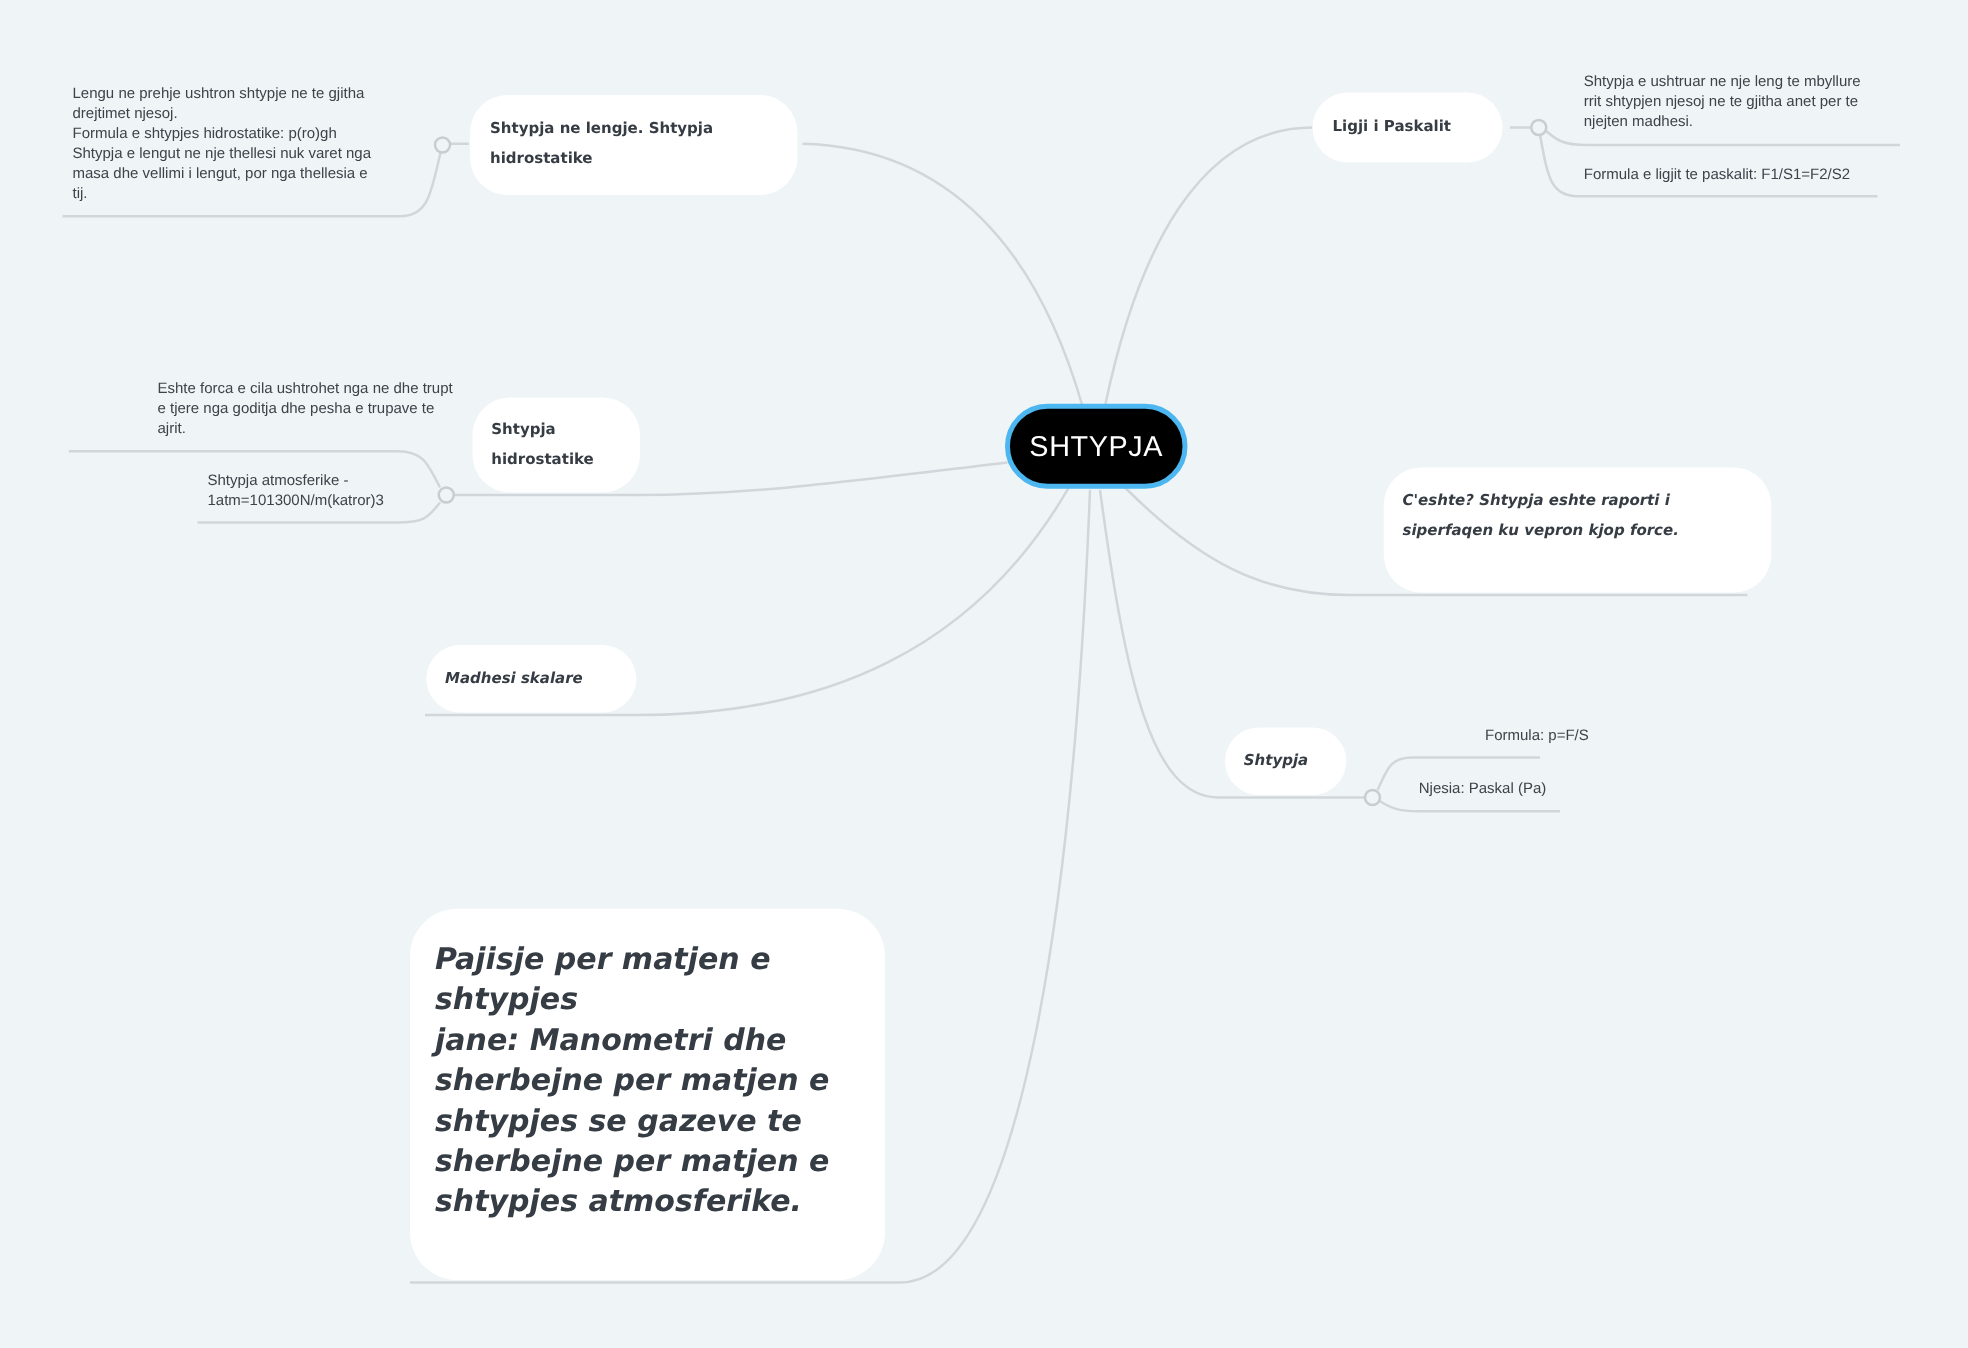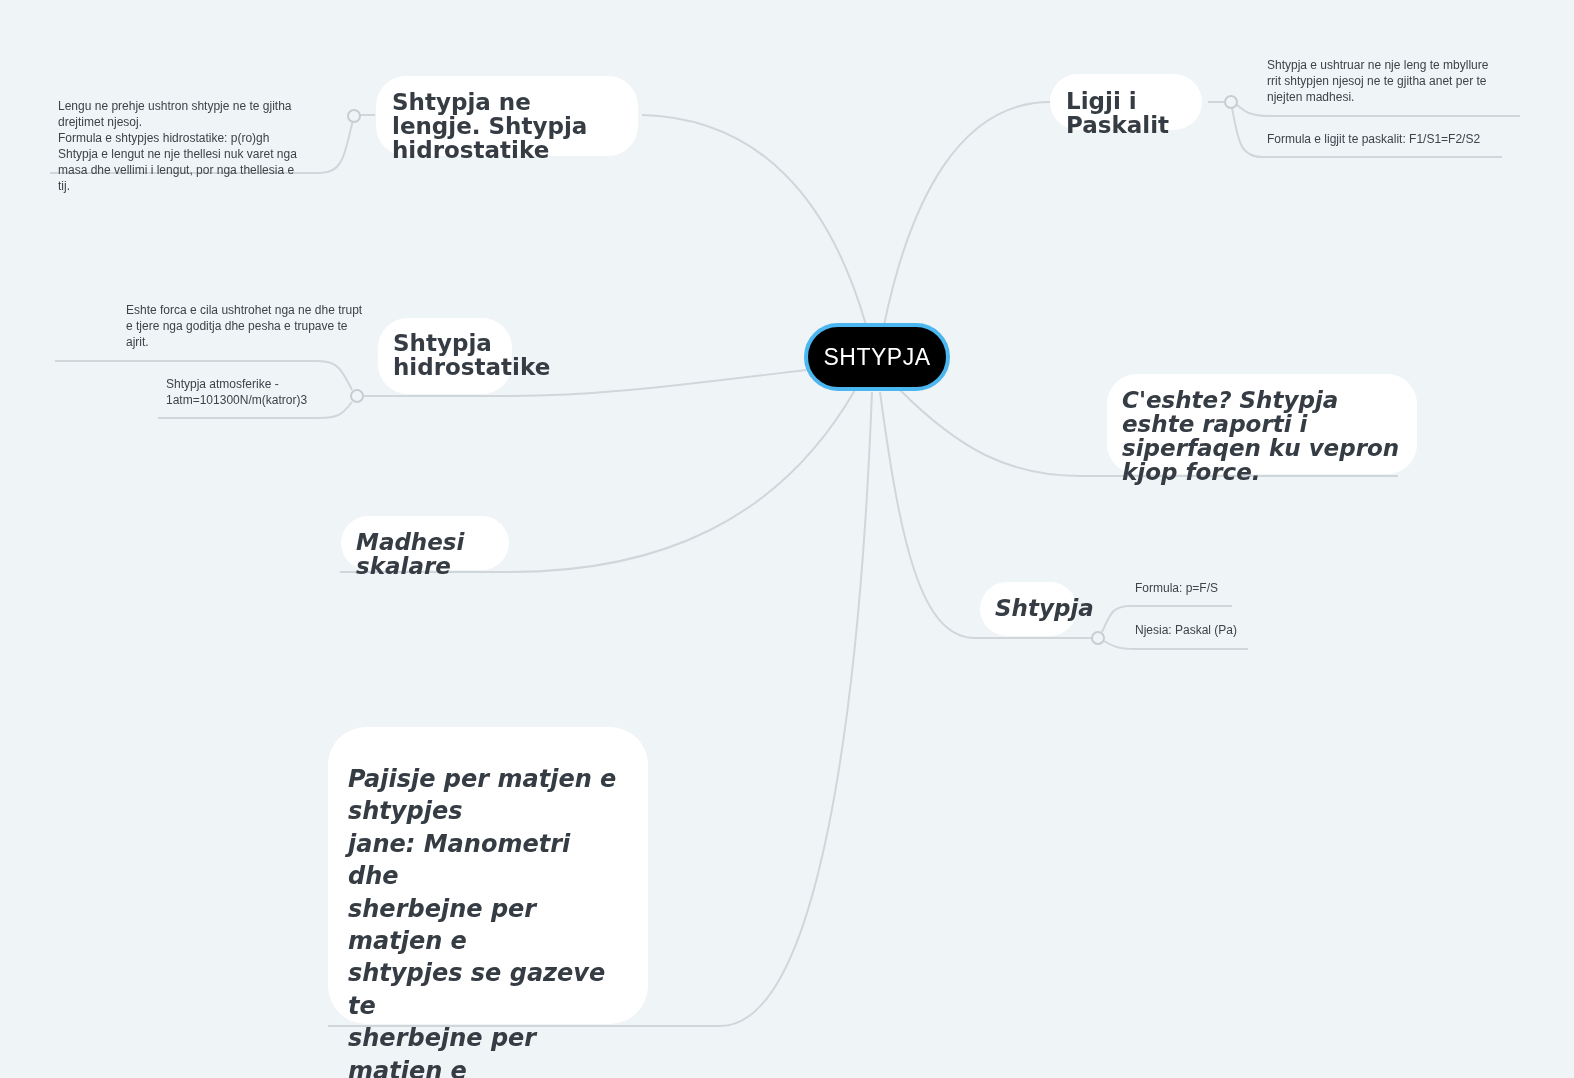--- a/index.html
+++ b/index.html
@@ -17,21 +17,21 @@
       color: #353c43; font-weight: bold; cursor: pointer;
     }
     .pill { border-radius: 30px; }
     .central {
       position: absolute; left: 804px; top: 323px; width: 146px; height: 68px;
       box-sizing: border-box; background: #000000; border: 4px solid #4bb6ef;
       border-radius: 34px; color: #ffffff; font-size: 23px; letter-spacing: 0.5px;
       display: flex; align-items: center; justify-content: center; cursor: pointer;
       font-family: "Liberation Sans", sans-serif;
     }
-    .t18 { font-size: 23px; line-height: 24px; }
+    .t18 { font-size: 12px; line-height: 24px; }
     .it { font-style: italic; }
     .leaf {
       position: absolute; font-size: 12px; line-height: 16px; color: #3d4349;
       font-family: "Liberation Sans", sans-serif; cursor: pointer;
     }
     .leaf div { white-space: nowrap; }
   </style>
 </head>
 <body>
 
@@ -70,21 +70,21 @@
 </svg>
 
 <div class="central">
   <span>SHTYPJA</span>
 </div>
 
 <div class="node pill t18" style="left:376px;top:76px;width:262px;height:80px;padding:14px 16px;">
   <div>Shtypja ne lengje. Shtypja</div>
   <div>hidrostatike</div>
 </div>
-<div class="leaf" style="left:58px;top:66px;margin-top:32px;">
+<div class="leaf" style="left:58px;top:66px;">
   <div>Lengu ne prehje ushtron shtypje ne te gjitha</div>
   <div>drejtimet njesoj.</div>
   <div>Formula e shtypjes hidrostatike: p(ro)gh</div>
   <div>Shtypja e lengut ne nje thellesi nuk varet nga</div>
   <div>masa dhe vellimi i lengut, por nga thellesia e</div>
   <div>tij.</div>
 </div>
 
 <div class="node pill t18" style="left:378px;top:318px;width:134px;height:76px;padding:13px 15px;">
   <div>Shtypja</div>
@@ -97,21 +97,21 @@
 </div>
 <div class="leaf" style="left:166px;top:376px;">
   <div>Shtypja atmosferike -</div>
   <div>1atm=101300N/m(katror)3</div>
 </div>
 
 <div class="node pill t18 it" style="left:341px;top:516px;width:168px;height:54px;padding:14px 15px;">
   <div>Madhesi skalare</div>
 </div>
 
-<div class="node it" style="left:328px;top:727px;width:320px;height:297px;border-radius:38px;padding:36px 20px;font-size:24px;line-height:32.4px;">
+<div class="node it" style="left:328px;top:727px;width:380px;height:297px;border-radius:38px;padding:24px 20px;font-size:24px;line-height:32.4px;">
   <div>Pajisje per matjen e shtypjes</div>
   <div>jane: Manometri dhe</div>
   <div>sherbejne per matjen e</div>
   <div>shtypjes se gazeve te</div>
   <div>sherbejne per matjen e</div>
   <div>shtypjes atmosferike.</div>
 </div>
 
 <div class="node pill t18" style="left:1050px;top:74px;width:152px;height:56px;padding:15px 16px;">
   <div>Ligji i Paskalit</div>
@@ -126,18 +126,18 @@
 </div>
 
 <div class="node it t18" style="left:1074px;top:374px;width:310px;height:100px;border-radius:30px;padding:14px 15px;margin-left:33px;">
   <div>C'eshte? Shtypja eshte raporti i</div>
   <div>siperfaqen ku vepron kjop force.</div>
 </div>
 
 <div class="node pill t18 it" style="left:980px;top:582px;width:97px;height:54px;padding:14px 15px;">
   <div>Shtypja</div>
 </div>
-<div class="leaf" style="left:1135px;top:580px;">
+<div class="leaf" style="left:1188px;top:580px;">
   <div>Formula: p=F/S</div>
 </div>
 <div class="leaf" style="left:1135px;top:622px;">
   <div>Njesia: Paskal (Pa)</div>
 </div>
 
 </body></html>

